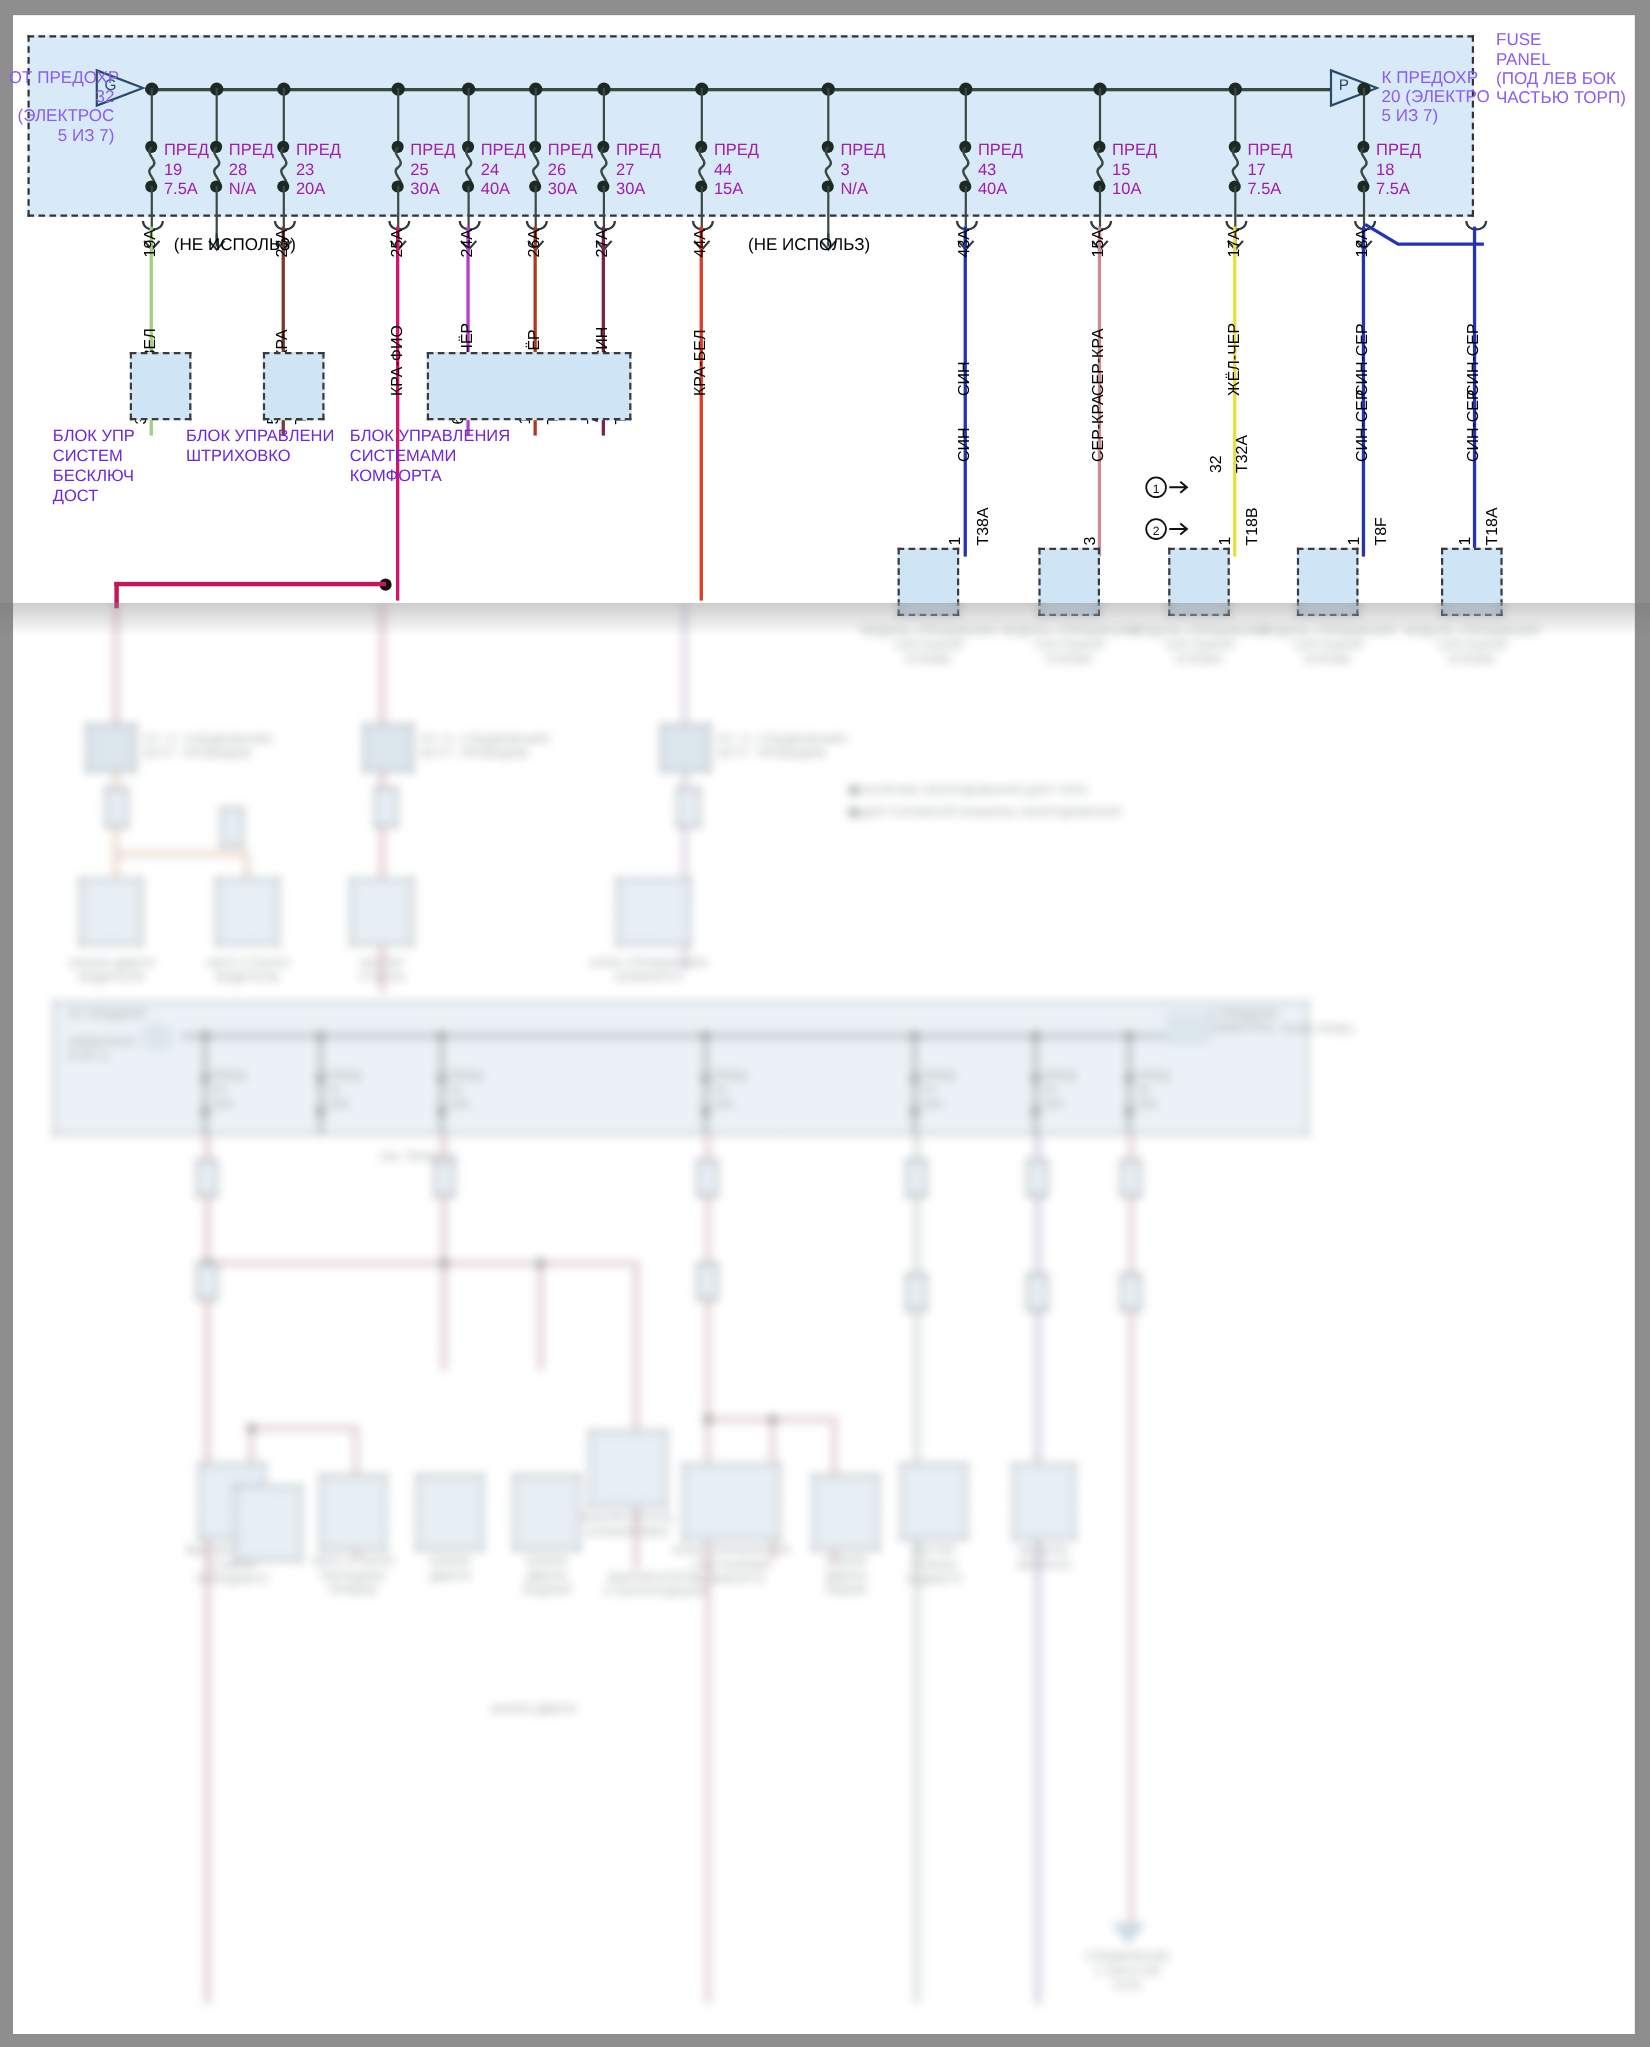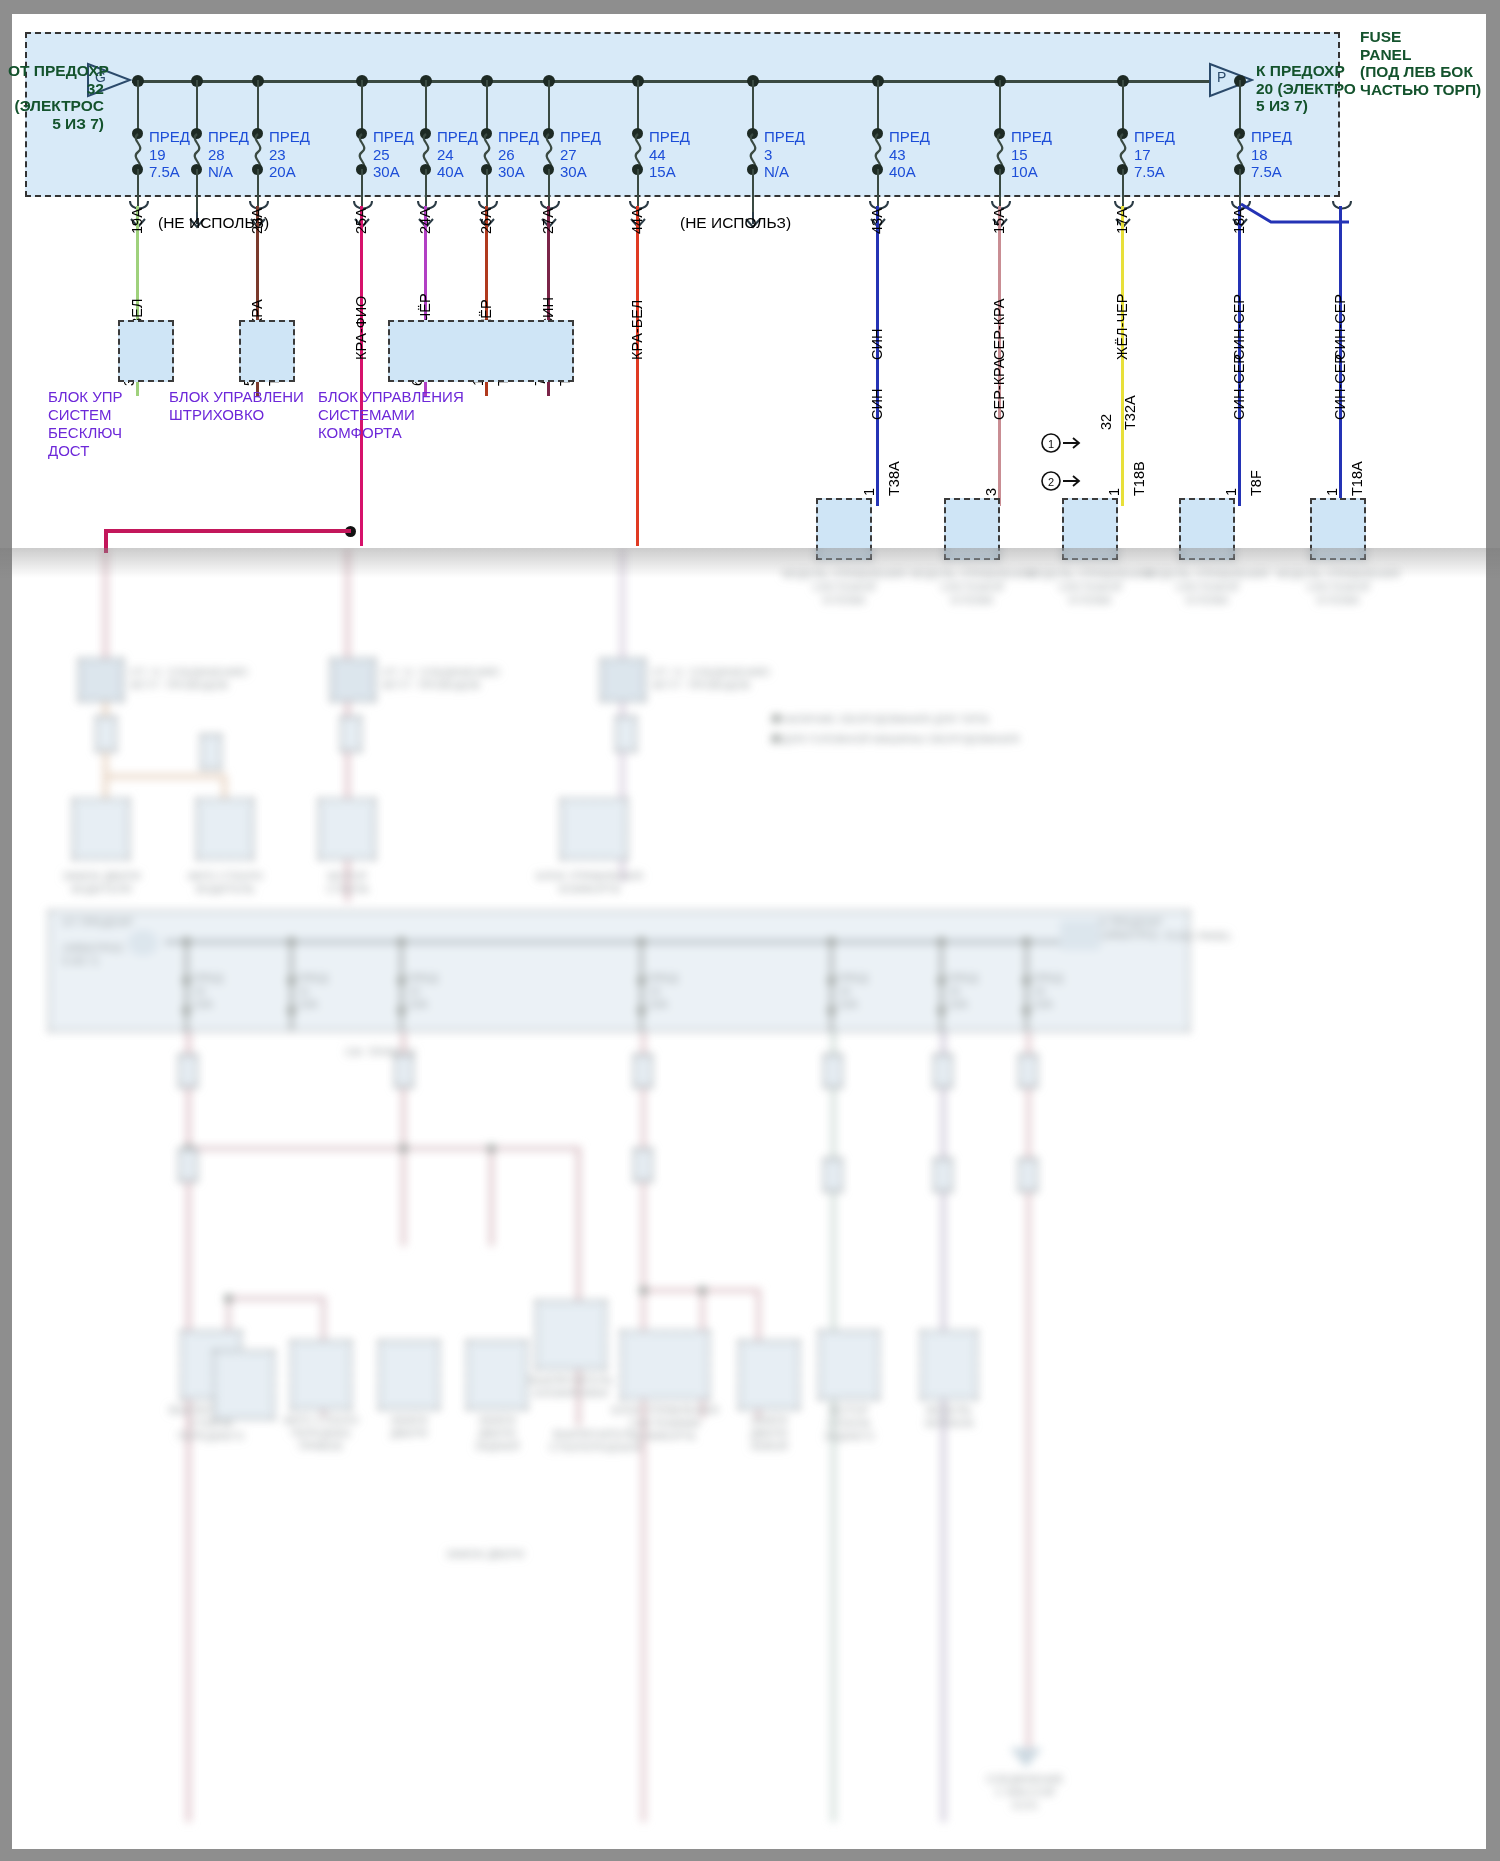--- a/index.html
+++ b/index.html
@@ -12,29 +12,29 @@
   .frame-left{position:absolute;left:0;top:0;width:12px;height:1861px;background:#8e8e8e;}
   .frame-right{position:absolute;right:0;top:0;width:14px;height:1861px;background:#8e8e8e;}
   .sheet{position:absolute;left:12px;top:14px;width:1474px;height:1835px;background:#fff;}
 
   
   .panel{position:absolute;left:25px;top:32px;width:1315px;height:165px;
          background:#d8eaf8;border:2px dashed #333;box-sizing:border-box;}
   .busbar{position:absolute;left:132px;top:80px;width:1090px;height:3px;background:#3a4a42;}
   .conn-tri{position:absolute;width:46px;height:40px;}
   .conn-tri svg{display:block;}
-  .conn-lbl{position:absolute;font-size:15.5px;line-height:17.5px;color:#14532d;white-space:pre;font-weight:bold;}
+  .conn-lbl{position:absolute;font-size:15.5px;line-height:17.5px;color:#8b5cf6;white-space:pre;}
 
   .fuse{position:absolute;top:80px;}
   .fuse .stem-top{position:absolute;left:0;top:0;width:2px;height:53px;background:#3a4a42;}
   .fuse .dot-bus{position:absolute;left:-5px;top:-5px;width:12px;height:12px;border-radius:50%;background:#1d2a24;}
   .fuse .dot-a{position:absolute;left:-5px;top:48px;width:11px;height:11px;border-radius:50%;background:#1d2a24;}
   .fuse .dot-b{position:absolute;left:-5px;top:84px;width:11px;height:11px;border-radius:50%;background:#1d2a24;}
   .fuse .stem-bot{position:absolute;left:0;top:89px;width:2px;height:50px;background:#3a4a42;}
-  .fuse .ftxt{position:absolute;left:12px;top:48px;font-size:15px;line-height:17.5px;white-space:pre;color:#1d4ed8;}
+  .fuse .ftxt{position:absolute;left:12px;top:48px;font-size:15px;line-height:17.5px;white-space:pre;color:#a21caf;}
 
   
   .wire{position:absolute;width:3px;}
   .vlabel{position:absolute;transform-origin:0 0;transform:rotate(-90deg);
           font-size:14.5px;white-space:nowrap;color:#000;}
   .hlabel{position:absolute;font-size:15.5px;white-space:nowrap;color:#000;}
 
   
   .cbox{position:absolute;background:#cfe5f6;border:2.5px dashed #3b3b3b;box-sizing:border-box;}
   .cname{position:absolute;text-align:left;font-size:15px;line-height:18px;color:#6d28d9;white-space:pre;}

